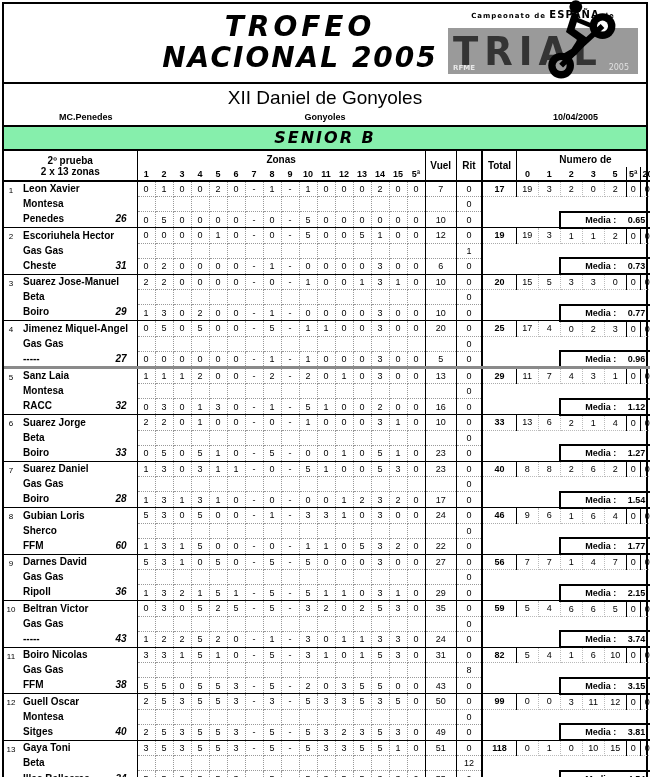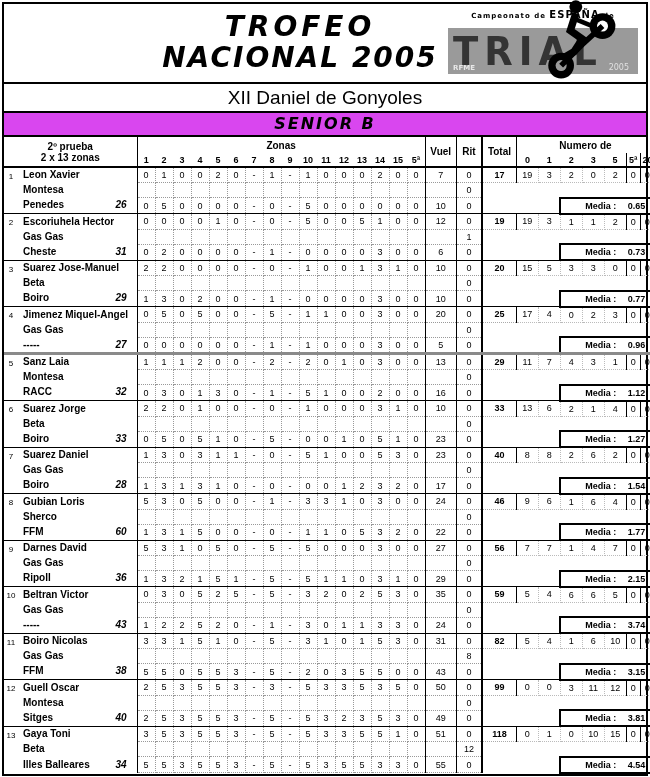--- a/index.html
+++ b/index.html
@@ -25,21 +25,21 @@
   .logo-rfme { position:absolute; left:5px; bottom:2px; font-size:7px; color:#e8e8e8; font-weight:bold; }
   .logo-year { position:absolute; right:9px; bottom:2px; font-size:8px; color:#e0e0e0; font-weight:normal; }
   .logo-rider { position:absolute; right:18px; top:-14px; }
 
   
   .event-title { text-align:center; font-size:19px; padding:3px 0 2px; }
   .meta-row { display:flex; font-size:9px; font-weight:bold; padding:1px 0 3px; }
   .meta-left { width:33%; padding-left:55px; }
   .meta-center { width:34%; text-align:center; }
   .meta-right { width:33%; text-align:right; padding-right:48px; }
-  .category-band { background:#d946ef; border-top:2px solid #000; border-bottom:2px solid #000;
+  .category-band { background:#86efac; border-top:2px solid #000; border-bottom:2px solid #000;
                    text-align:center; font-weight:bold; font-style:italic; font-size:16px;
                    font-family:"DejaVu Sans",sans-serif; letter-spacing:2px; padding:1px 0 2px; }
 
   
   table { width:100%; border-collapse:collapse; table-layout:fixed; font-size:9px; }
   th, td { padding:0; overflow:hidden; white-space:nowrap; }
   thead th { font-weight:bold; vertical-align:middle; }
   .prueba { font-size:10px; text-align:center; border-bottom:2px solid #000; }
   .h-zonas { font-size:10px; text-align:center; border-left:1px solid #000; height:16px; }
   .h-vuel,.h-rit,.h-total { font-size:10px; border-left:1px solid #000;
@@ -97,20 +97,25 @@
         <path d="M36,76 L59,53 L81,33" stroke="#000" stroke-width="6" fill="none"></path>
         <circle cx="52" cy="12" r="7" fill="#000"></circle>
         <path d="M52,19 L46,38 L59,47 L50,61 L38,68" stroke="#000" stroke-width="8" fill="none"></path>
         <path d="M50,25 L70,33" stroke="#000" stroke-width="5" fill="none"></path>
       </svg>
     </div>
   </div>
 
   <div class="event-title">XII Daniel de Gonyoles</div>
 
+  <div class="meta-row">
+    <span class="meta-left">MC.Penedes</span>
+    <span class="meta-center">Gonyoles</span>
+    <span class="meta-right">10/04/2005</span>
+  </div>
 
   <div class="category-band">SENIOR B</div>
 
   <table>
     <colgroup id="cols">
         <col style="width:14px">
         <col style="width:119px">
         <col style="width:18px">
         <col style="width:18px">
         <col style="width:18px">

